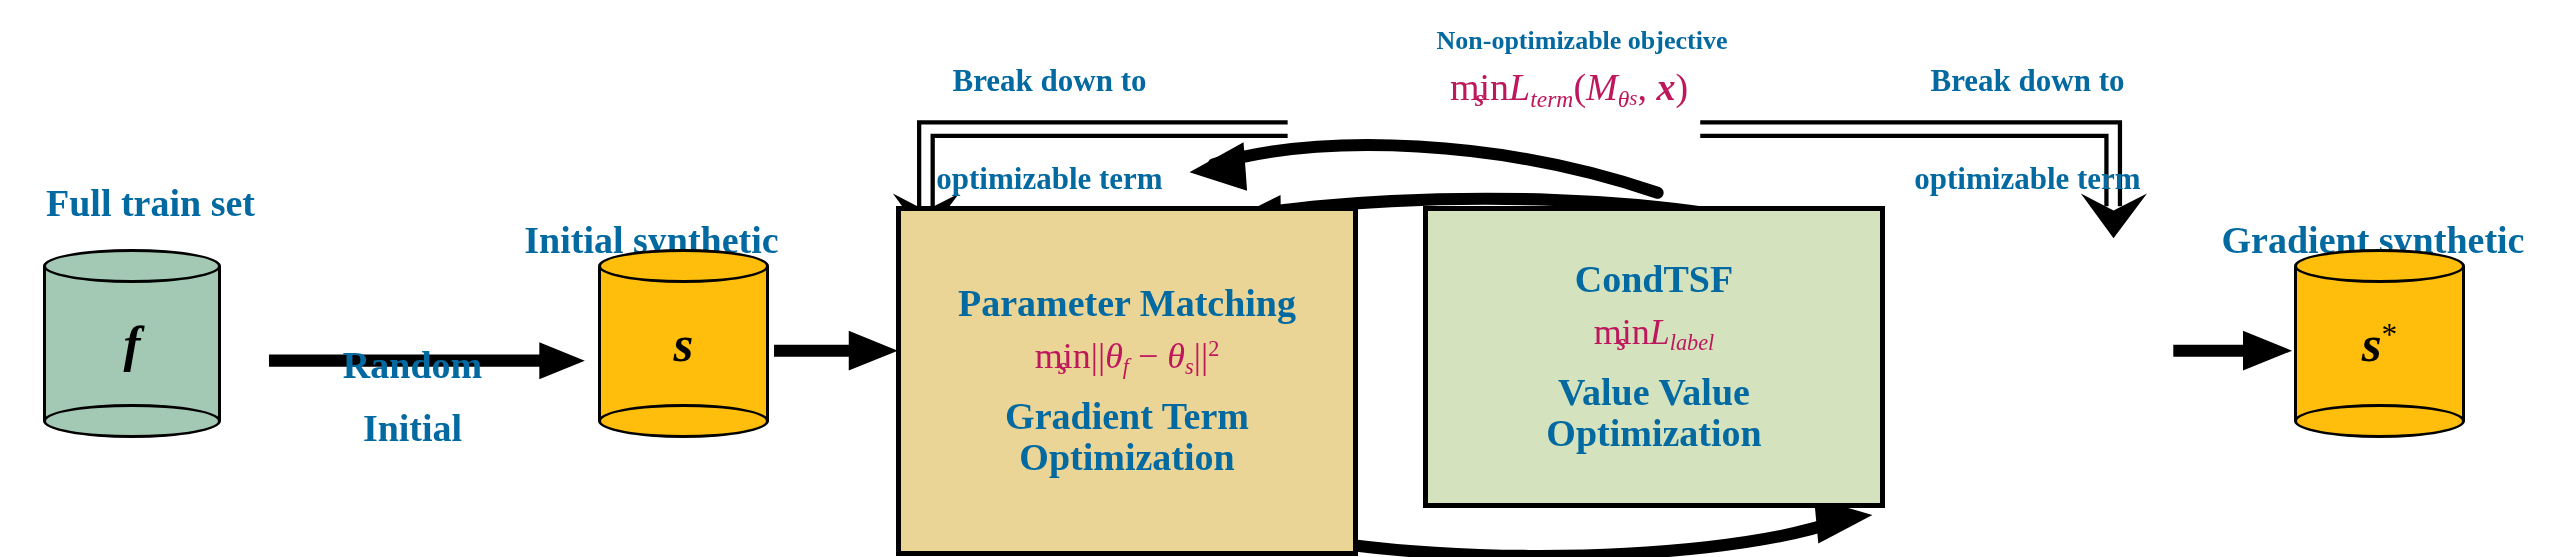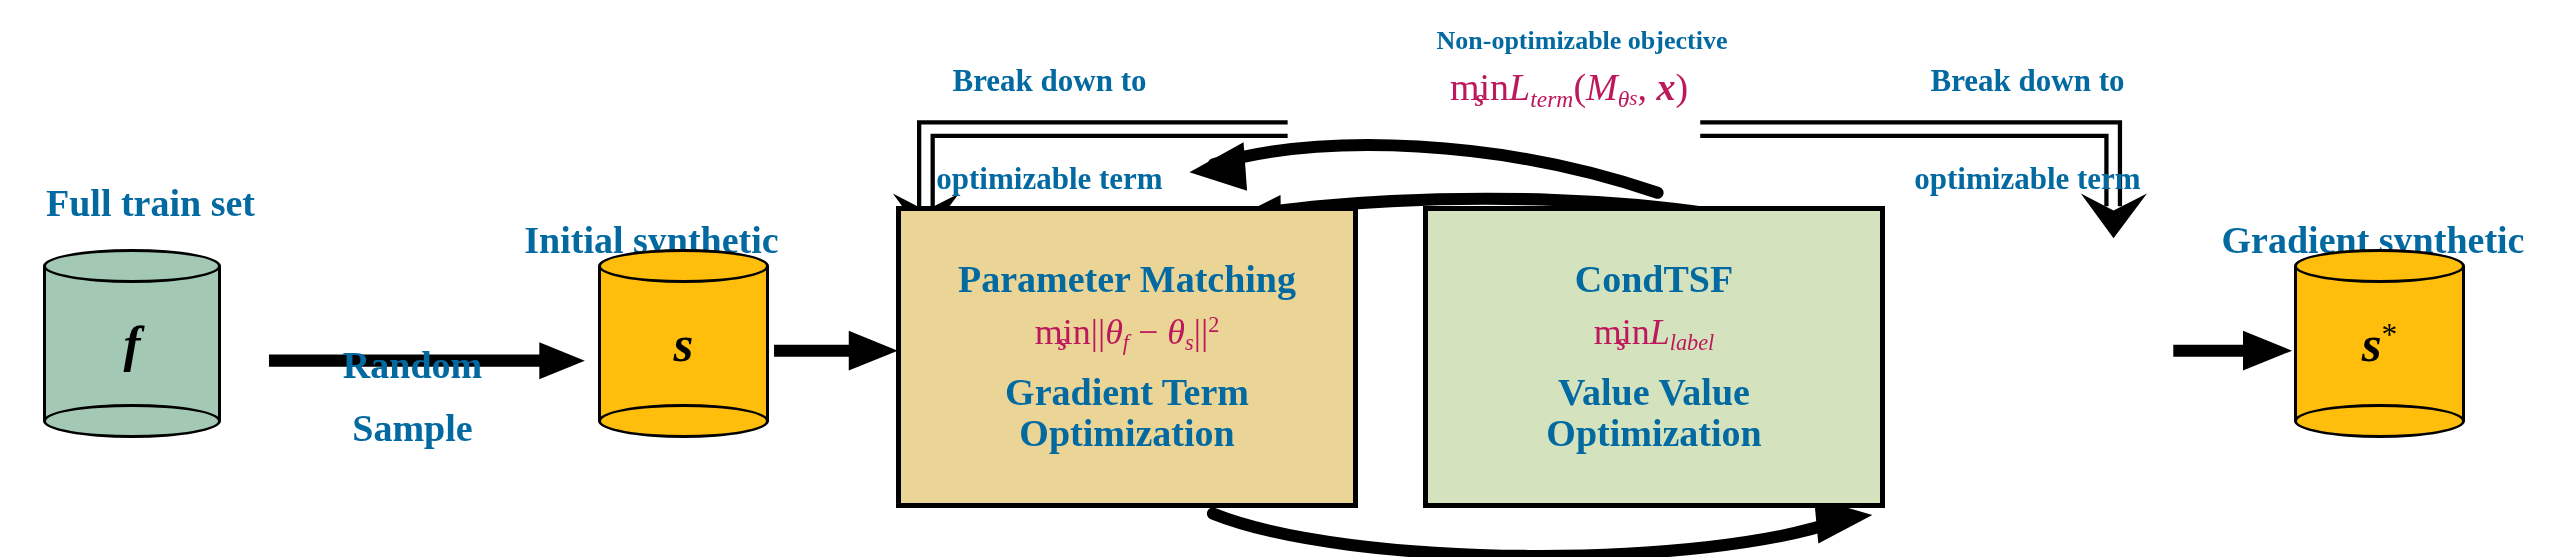--- a/index.html
+++ b/index.html
@@ -203,21 +203,21 @@
     <div class="body" style="background:#A3C9B4;"></div>
     <div class="bottom" style="background:#A3C9B4;"></div>
     <div class="top" style="background:#A3C9B4;"></div>
     <div class="glyph">f</div>
   </div>
 
   <div class="abs lbl lbl-caption" style="left:276px; top:306px; width:235px;">
     <span>Random</span>
   </div>
   <div class="abs lbl lbl-caption" style="left:276px; top:369px; width:235px;">
-    <span>Sample</span>
+    <span>Initial</span>
   </div>
 
   <div class="abs lbl lbl-caption" style="left:470px; top:141px; width:363px;">
     <div>Initial synthetic</div>
     <div>data</div>
   </div>
 
   <div class="cyl" style="left:598px; top:249px; width:171px; height:189px;">
     <div class="body" style="background:#FFBE0B;"></div>
     <div class="bottom" style="background:#FFBE0B;"></div>
@@ -239,21 +239,21 @@
     <span>Non-optimizable objective</span>
   </div>
 
   <div class="abs math" style="left:1238px; top:65px; width:662px; font-size:38px;">
     <span class="minop">
       <span class="mtop">min</span>
       <span class="msub">s</span>
     </span><span class="scriptcal">L</span><span class="sub">term</span><span>(</span><span class="scriptcal">M</span><span class="sub">θ</span><span class="subsub">s</span><span>, </span><span class="it" style="font-weight:bold;">x</span><span>)</span>
   </div>
 
-  <div class="procbox" style="left:896px; top:206px; width:462px; height:302px; background:#EBD596;">
+  <div class="procbox" style="left:896px; top:206px; width:462px; height:350px; background:#EBD596;">
     <div class="lbl lbl-boxtitle row" style="margin-bottom:4.3px;">Parameter Matching</div>
 
     <div class="math row" style="font-size:36px; margin:7.1px 0 15.7px 0;">
       <span class="minop">
         <span class="mtop">min</span>
         <span class="msub">s</span>
       </span><span>||</span><span class="it">θ</span><span class="sub">f</span><span> − </span><span class="it">θ</span><span class="sub">s</span><span>||</span><span class="sup">2</span>
     </div>
 
     <div class="lbl lbl-boxtitle row">Gradient Term</div>

